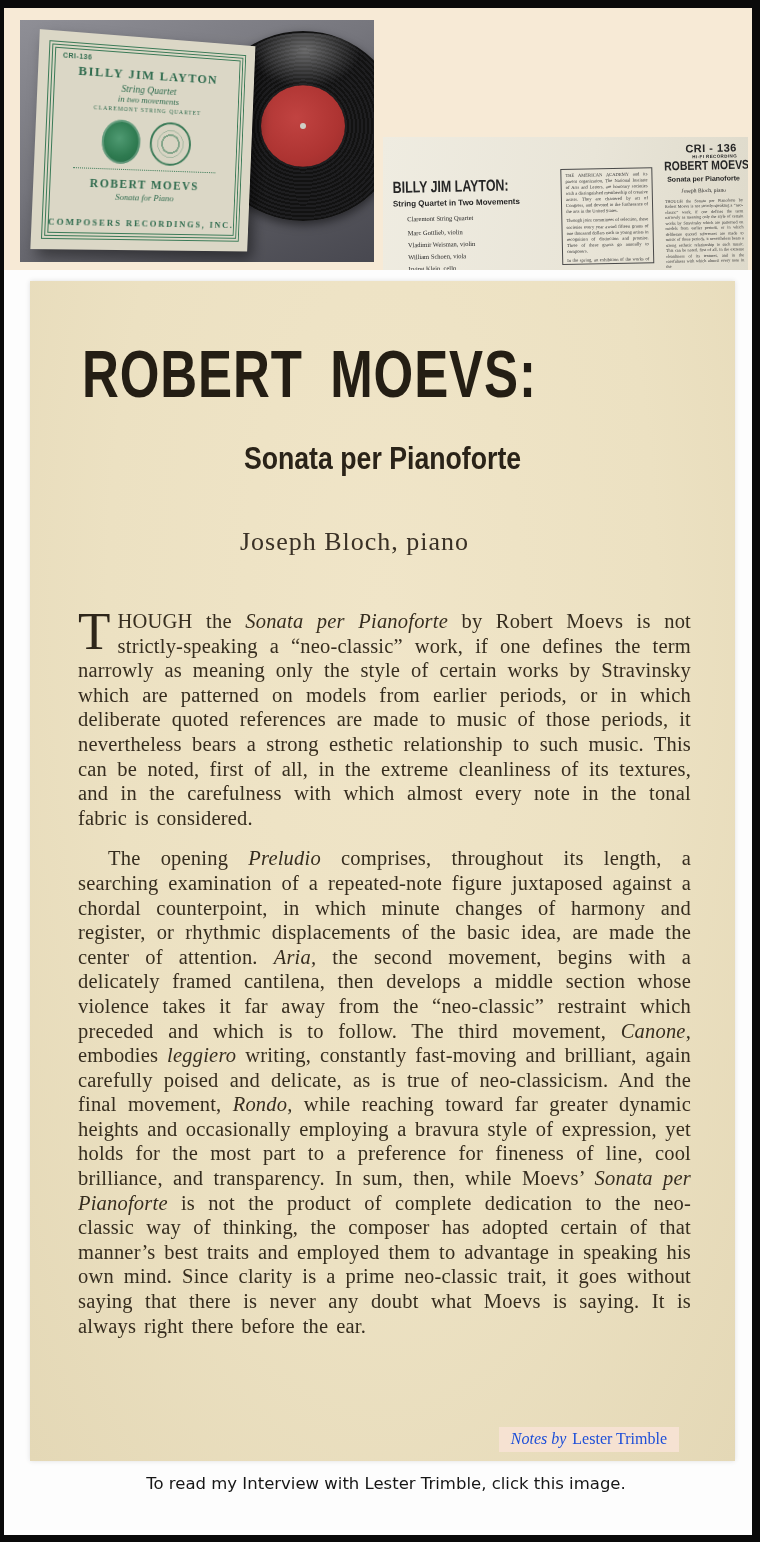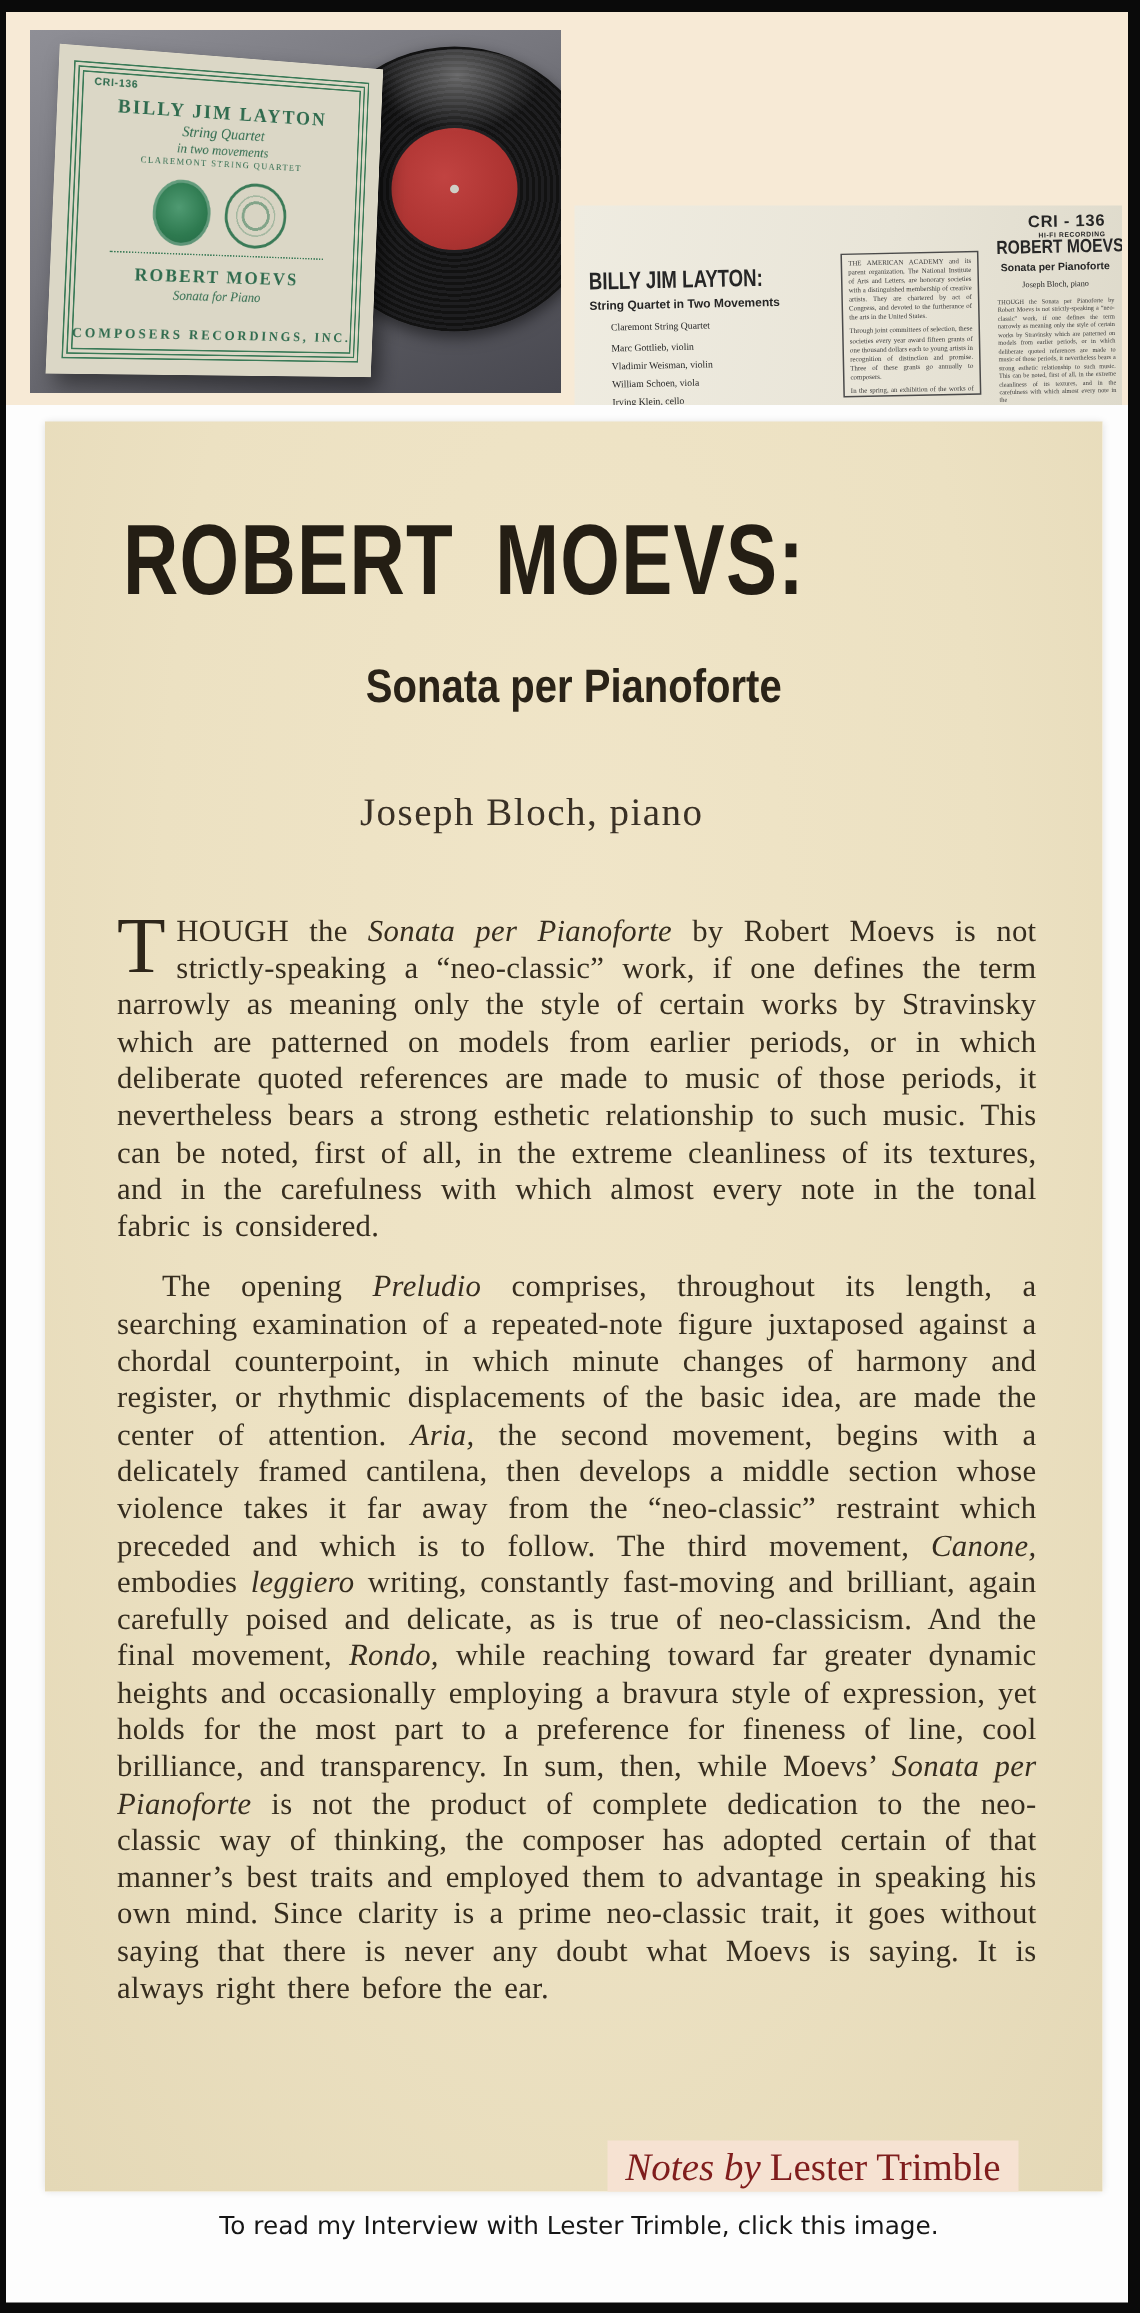--- a/index.html
+++ b/index.html
@@ -74,21 +74,21 @@
     font-weight:700;font-size:29px;color:#2a2318;transform:scale(.92,1.08);}
   .scan-performer{margin-top:52px;text-align:center;font-size:26px;letter-spacing:1px;
     color:#3a3126;transform:translateX(-28px);}
   .scan-body{margin:52px 44px 0 48px;height:800px;overflow:hidden;
     font-size:20.5px;line-height:24.6px;text-align:justify;word-spacing:2.5px;letter-spacing:.2px;}
   .body-para{margin:0 0 16px;}
   .body-para.indent{text-indent:30px;}
   .dropcap{float:left;font-size:53px;line-height:41px;padding:2px 7px 0 0;color:#2e261a;}
   .it{font-style:italic;}
   .credit-row{margin:18px 56px 0 0;text-align:right;}
-  .credit{display:inline-block;background:#f6e2d2;padding:3px 12px 4px;font-size:26px;color:#7f1d1d;}
+  .credit{display:inline-block;background:#f6e2d2;padding:3px 12px 4px;font-size:16px;color:#1d4ed8;}
   .credit .it{margin-right:6px;}
 
   
   .caption{position:absolute;left:16px;right:0;top:1464px;text-align:center;
     font-family:"DejaVu Sans",sans-serif;font-size:16.5px;line-height:23px;color:#161616;}
 </style>
 </head>
 <body>
 
 <div class="page">

